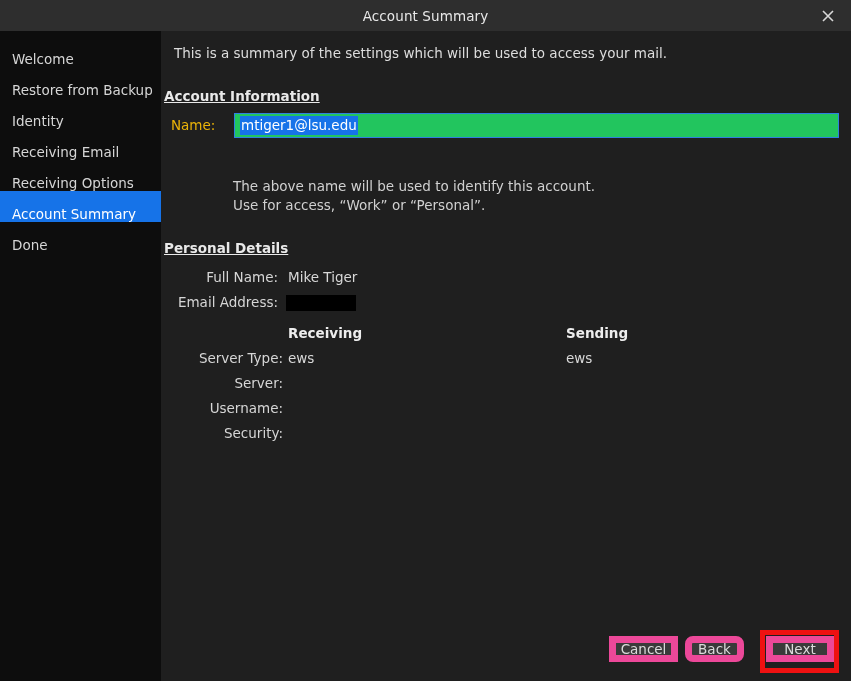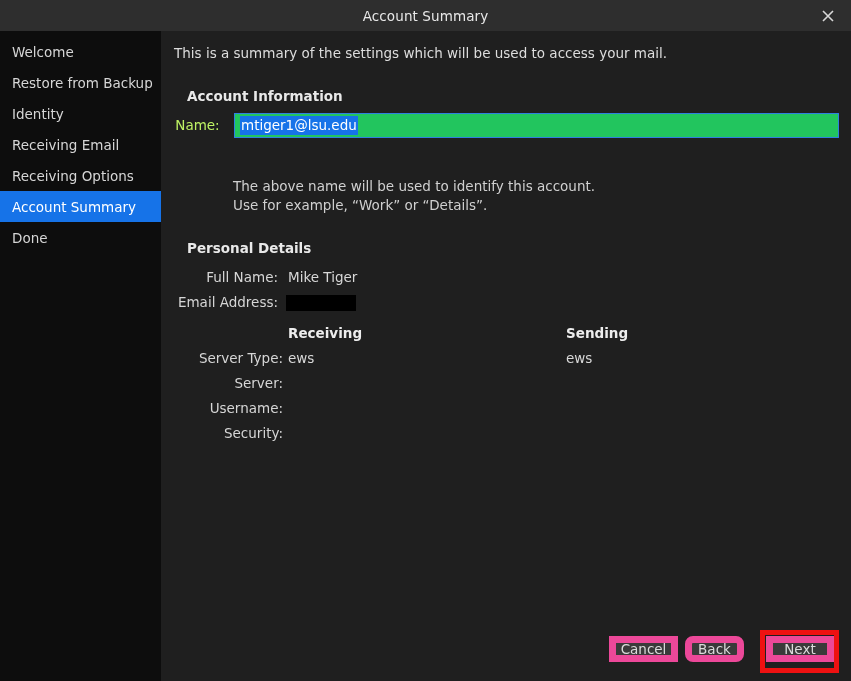--- a/index.html
+++ b/index.html
@@ -30,53 +30,53 @@
   .close-btn svg { display: block; }
 
   
   .sidebar {
     position: absolute; top: 31px; left: 0;
     width: 161px; height: 650px;
     background: #0d0d0d;
     padding-top: 5px;
   }
   .side-item {
-    height: 31px; display: flex; align-items: center;
+    height: 31px; display: flex; align-items: flex-end;
     padding-left: 12px;
     font-size: 13.5px; color: #d6d6d6;
     cursor: pointer; white-space: nowrap;
   }
   .side-item.selected { background: #1673e8; color: #ffffff; }
 
   
   .main {
     position: absolute; top: 31px; left: 161px;
     width: 690px; height: 650px;
     background: #1f1f1f;
   }
   .intro {
     position: absolute; left: 13px; top: 14px;
     font-size: 13.5px; color: #ddd;
   }
   .section-title {
-    position: absolute; left: 26px;
-    font-size: 13.5px; font-weight: bold; color: #e9e9e9;
+    position: absolute; left: 3px;
+    font-size: 13.5px; font-weight: bold; color: #e9e9e9; text-decoration: underline;
   }
   #acct-info-title { top: 57px; }
   #personal-title  { top: 209px; }
 
   
   .name-row {
     position: absolute; left: 10px; top: 80px;
     width: 668px; height: 28px;
     display: flex; align-items: center;
   }
   .name-label {
-    width: 63px; text-align: center;
-    font-size: 13.5px; color: #bef264; padding-right: 10px;
+    width: 63px; text-align: left;
+    font-size: 13.5px; color: #eab308; padding-right: 10px;
   }
   .name-input {
     flex: 1; height: 25px;
     background: #22c55e;
     border: 1px solid #2f7fe0;
     display: flex; align-items: center;
     padding: 0 5px;
   }
   .name-value {
     font-size: 13.5px; color: #ffffff;
@@ -211,21 +211,21 @@
     <div class="section-title" id="acct-info-title">Account Information</div>
 
     <div class="name-row">
       <div class="name-label">Name:</div>
       <div class="name-input">
         <span class="name-value">mtiger1@lsu.edu</span>
       </div>
     </div>
 
     <div class="hint" id="hint1">The above name will be used to identify this account.</div>
-    <div class="hint" id="hint2">Use for example, “Work” or “Details”.</div>
+    <div class="hint" id="hint2">Use for access, “Work” or “Personal”.</div>
 
     <div class="section-title" id="personal-title">Personal Details</div>
 
     <div class="pd-row" id="pd-fullname">
       <div class="pd-label">Full Name:</div>
       <div class="pd-value">Mike Tiger</div>
     </div>
 
     <div class="pd-row" id="pd-email">
       <div class="pd-label">Email Address:</div>

